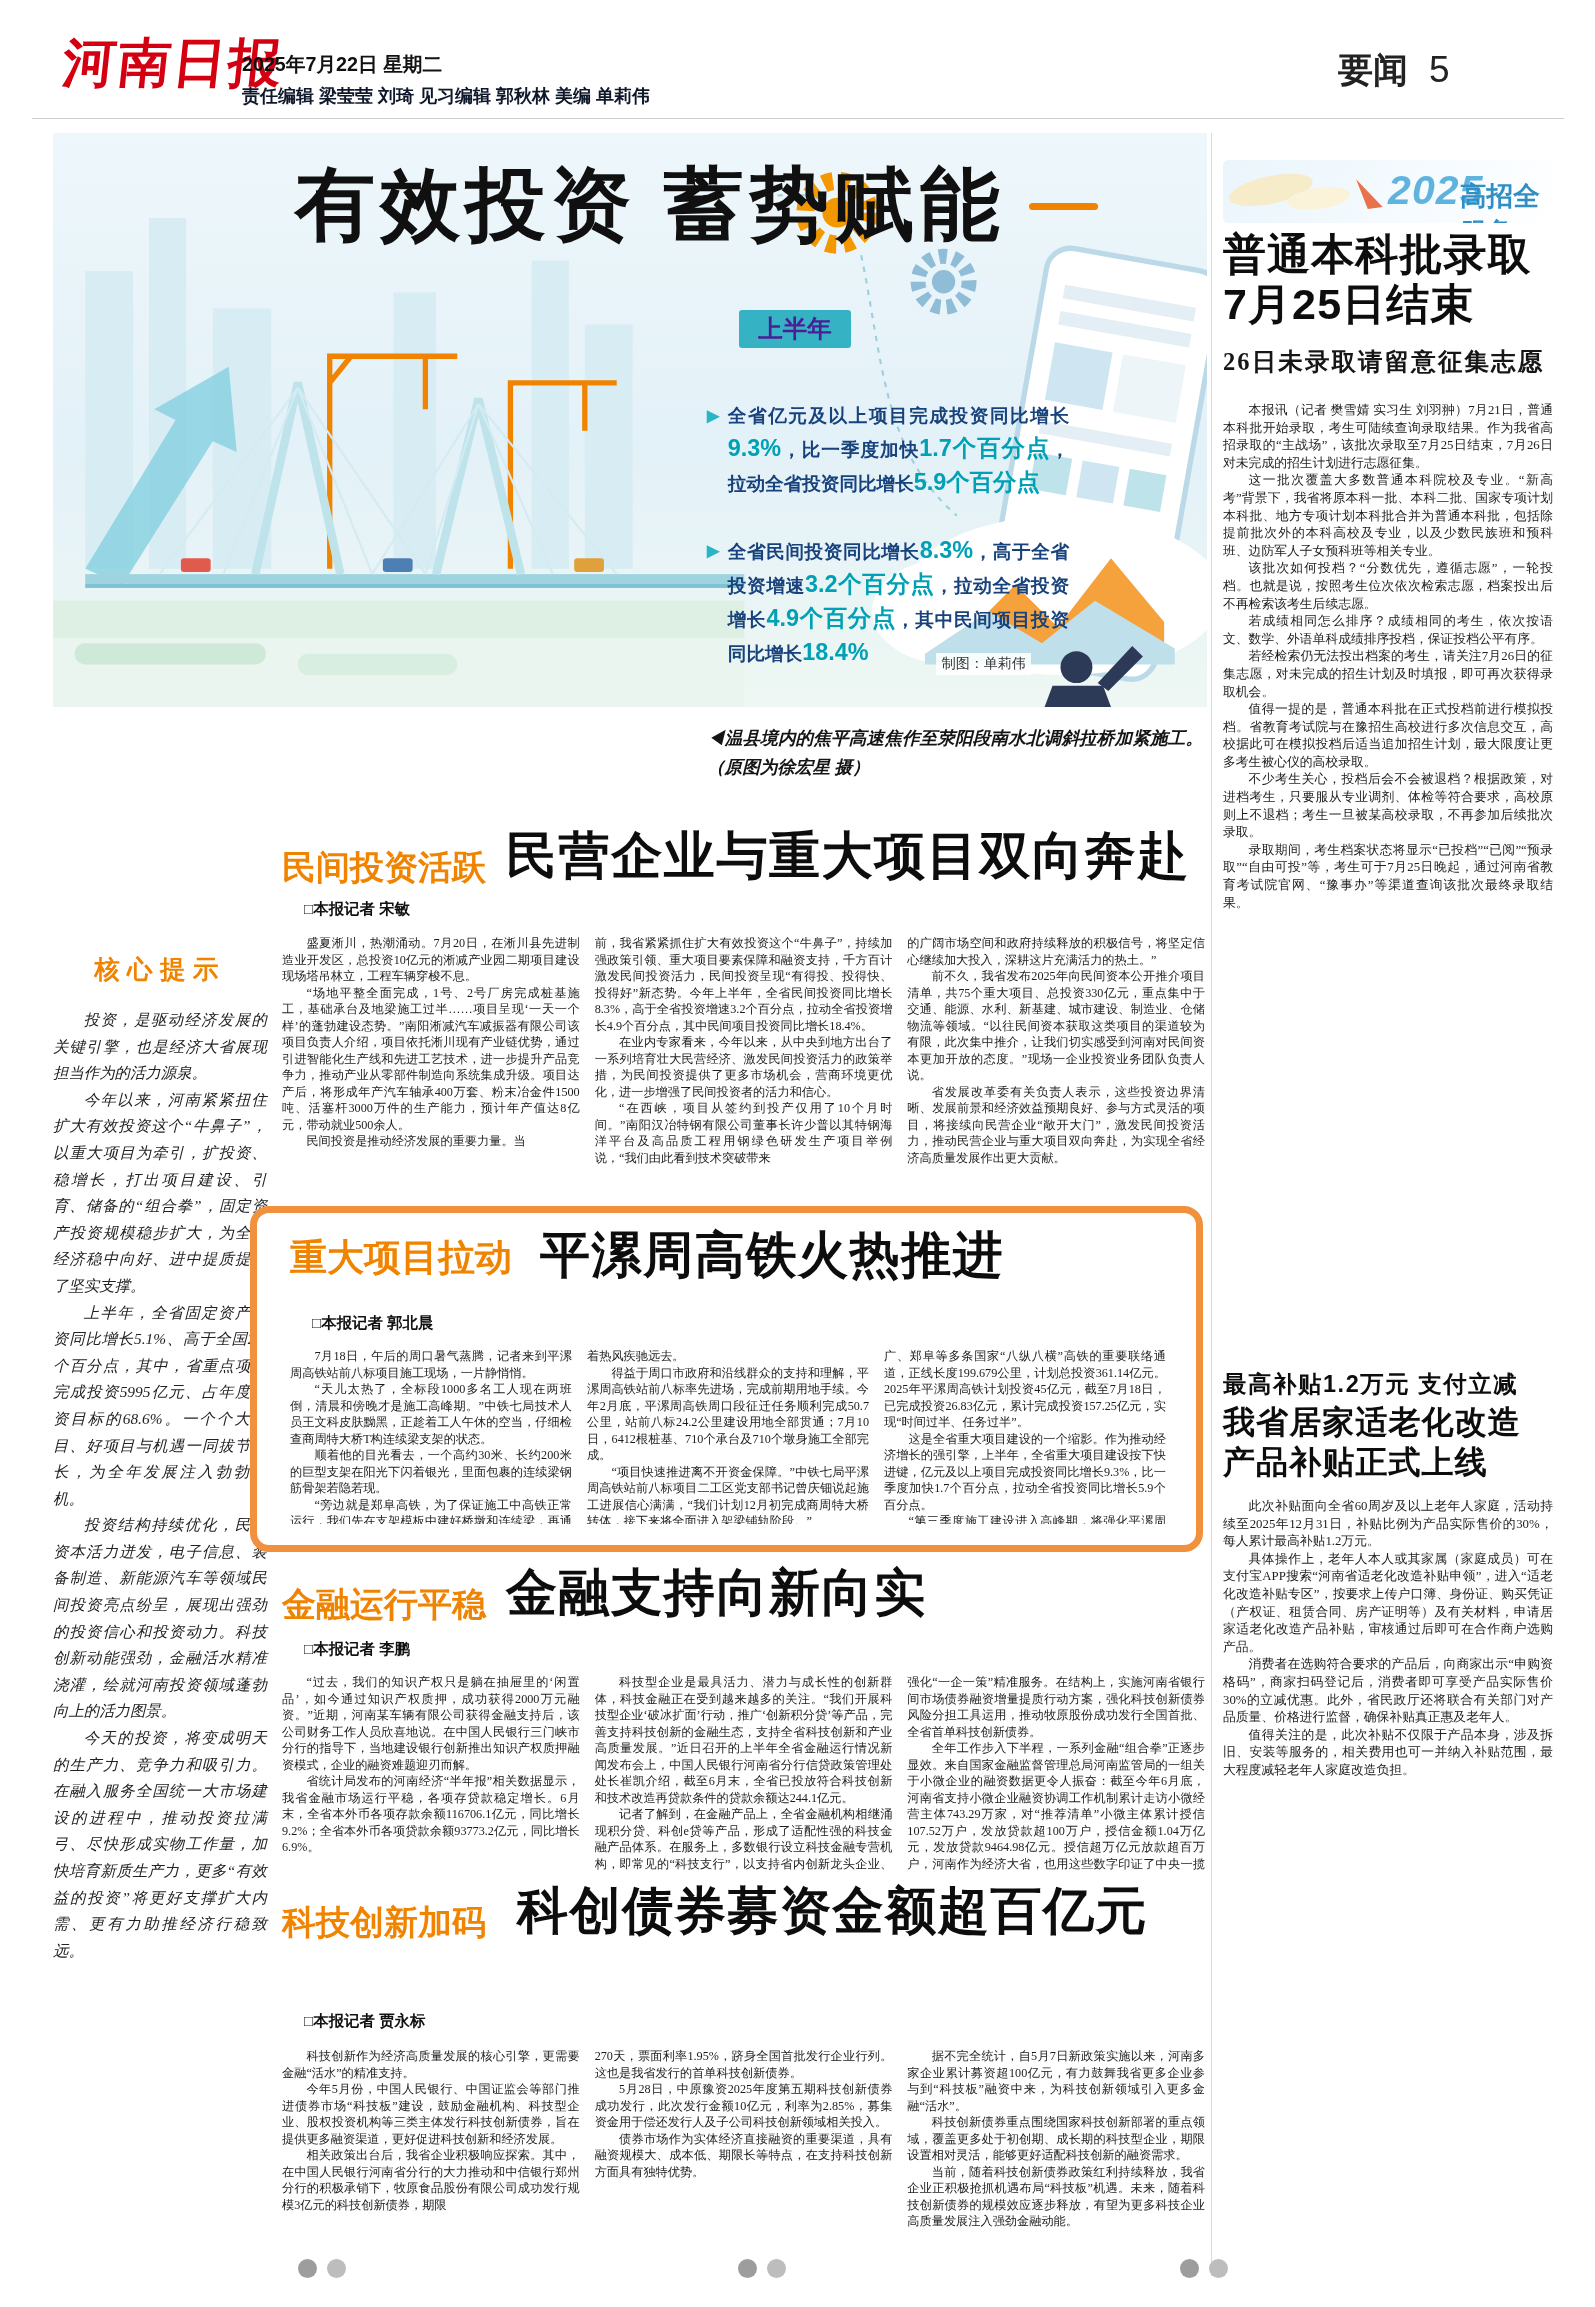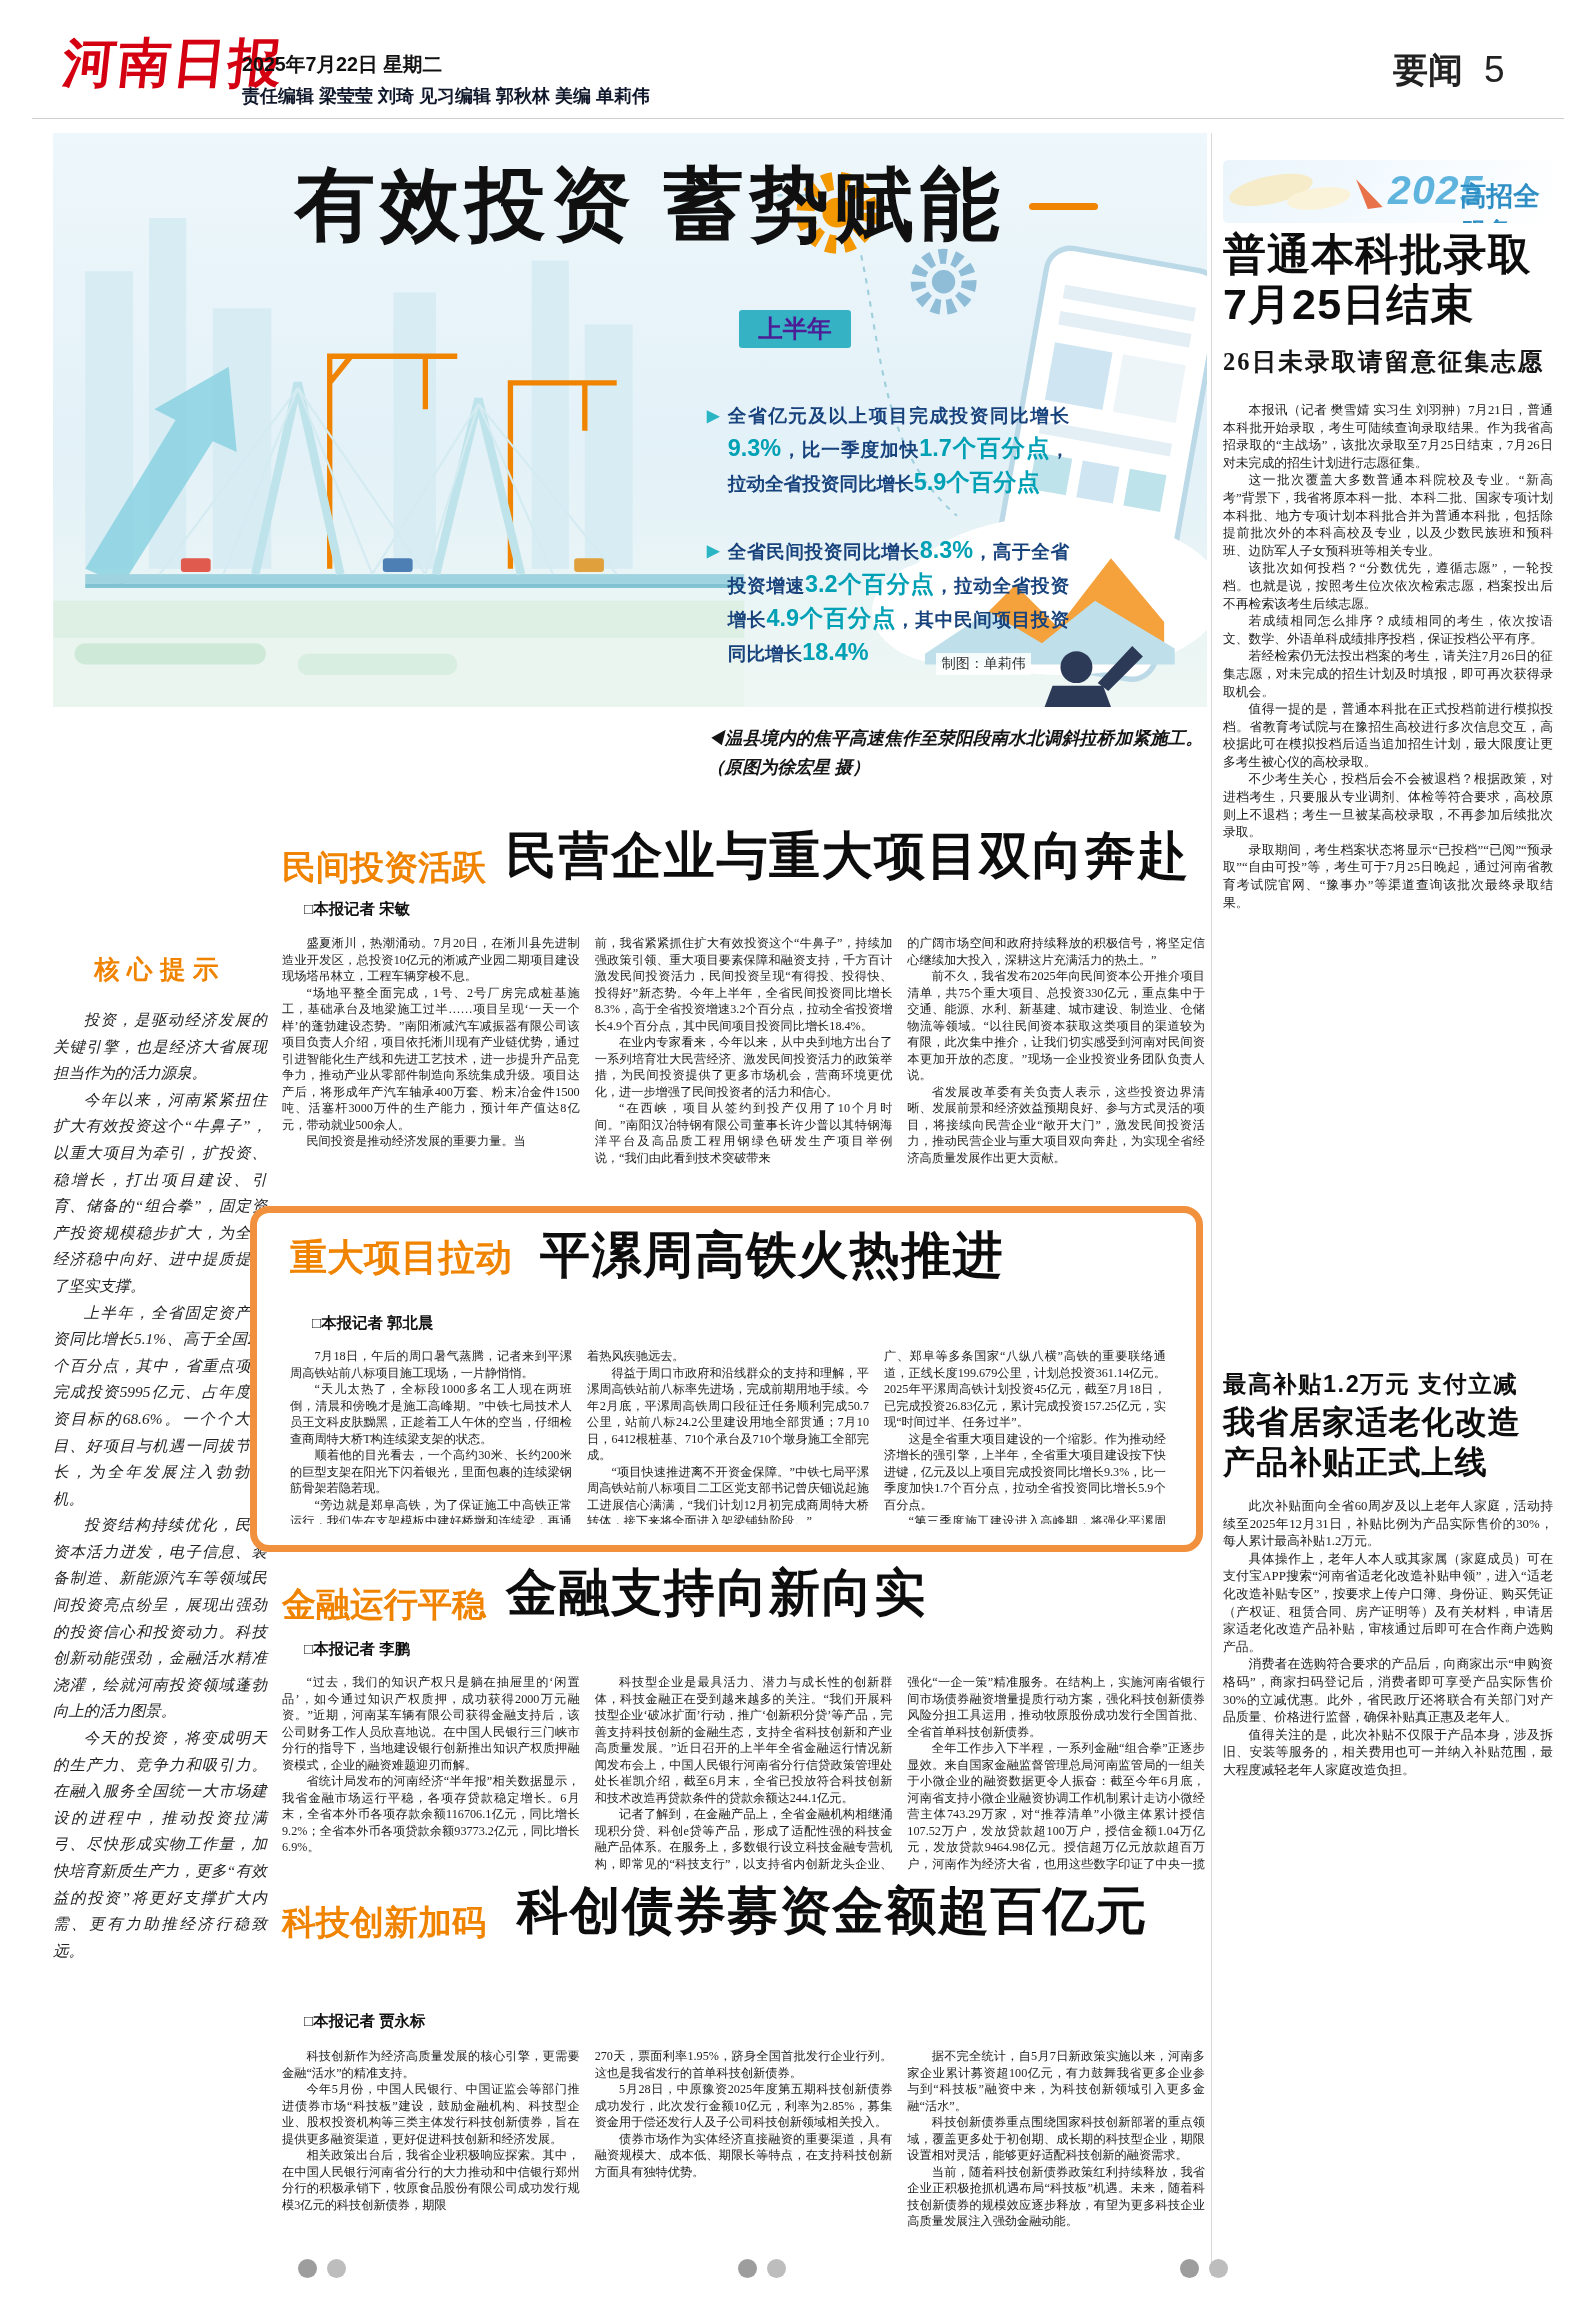--- a/index.html
+++ b/index.html
@@ -61,21 +61,21 @@
   .dot{width:19px;height:19px;border-radius:50%;display:inline-block;}
 </style>
 </head>
 <body>
 
 <div class="page">
 
   <div class="abs logo" style="left:63px;top:37px;">河南日报</div>
   <div class="abs dateline" style="left:242px;top:51px;">2025年7月22日 星期二</div>
   <div class="abs editors" style="left:242px;top:84px;">责任编辑 梁莹莹 刘琦 见习编辑 郭秋林 美编 单莉伟</div>
-  <div class="abs" style="left:1393px;top:47px;display:flex;align-items:baseline;gap:21px;">
+  <div class="abs" style="left:1338px;top:47px;display:flex;align-items:baseline;gap:21px;">
     <span class="plabel">要闻</span>
     <span class="pnum">5</span>
   </div>
   <div class="abs hrule" style="left:32px;top:118px;width:1532px;"></div>
 
   <div class="abs info-bg" style="left:53px;top:133px;width:1154px;height:574px;">
     <svg width="1154" height="574" viewBox="0 0 2170 1080" style="position:absolute;left:0;top:0;">
 
       <g fill="#d8ecf4">
         <rect x="60" y="260" width="90" height="560"></rect>

